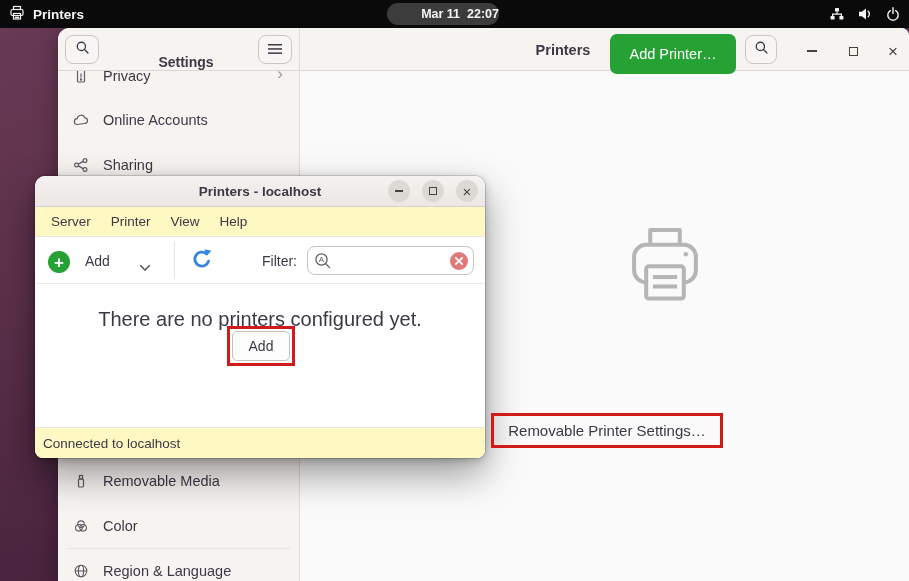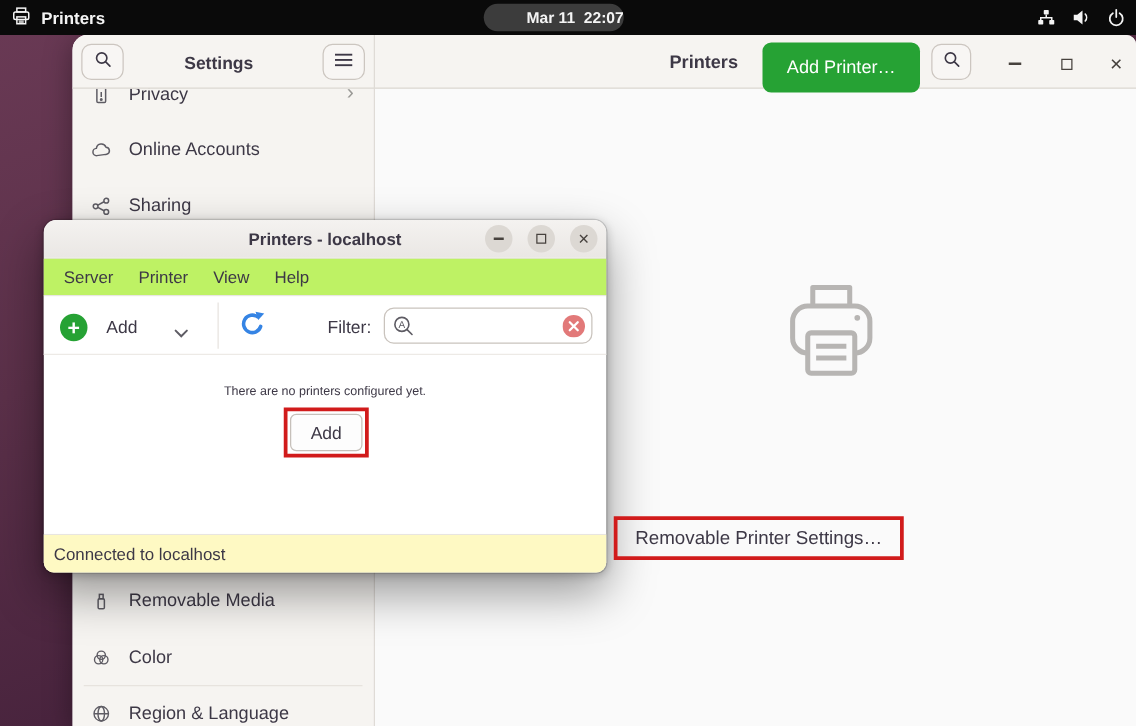--- a/index.html
+++ b/index.html
@@ -55,37 +55,37 @@
     outline:1px solid rgba(0,0,0,.14); }
   .dlg-titlebar { position:absolute; left:0; top:0; right:0; height:31px; border-radius:10px 10px 0 0;
     background:linear-gradient(#f4f2f0,#eae7e4); border-bottom:1px solid #d5d1cc; }
   .dlg-title { position:absolute; left:0; right:0; top:0; height:31px; display:flex; align-items:center; justify-content:center;
     font-weight:700; font-size:13.5px; color:#3d3846; }
   .dlg-circle { position:absolute; top:4px; width:22px; height:22px; border-radius:50%; background:#dcd8d3;
     display:flex; align-items:center; justify-content:center; }
   .dlg-circle .glyph-min { width:8px; height:1.6px; }
   .dlg-circle .glyph-max { width:8px; height:8px; border-width:1.3px; }
   .dlg-circle .glyph-close { font-size:15px; }
-  .dlg-menubar { position:absolute; left:0; top:31px; right:0; height:30px; background:#bef264; border-bottom:1px solid #e9e6e2;
+  .dlg-menubar { position:absolute; left:0; top:31px; right:0; height:30px; background:#fef9c3; border-bottom:1px solid #e9e6e2;
     display:flex; align-items:center; padding-left:6px; }
   .menu-item { padding:0 10px; font-size:13.5px; color:#3d3846; height:30px; display:flex; align-items:center; }
   .dlg-toolbar { position:absolute; left:0; top:61px; right:0; height:47px; background:#ffffff; border-bottom:1px solid #edeae6; }
   .tb-plus { position:absolute; left:13px; top:14px; width:22px; height:22px; border-radius:50%; background:#26a234; color:#fff;
     display:flex; align-items:center; justify-content:center; font-size:17px; font-weight:700; line-height:1; }
   .tb-add-label { position:absolute; left:50px; top:16px; font-size:14px; color:#3d3846; }
   .tb-chevron { position:absolute; left:104px; top:21px; }
   .tb-sep { position:absolute; left:139px; top:5px; height:37px; width:1px; background:#e7e4e0; }
   .tb-refresh { position:absolute; left:156px; top:11px; }
   .tb-filter-label { position:absolute; left:227px; top:16px; font-size:14px; color:#3d3846; }
   .tb-entry { position:absolute; left:272px; top:9px; width:167px; height:29px; border:1px solid #c9c3bd; border-radius:8px; background:#fff; }
   .tb-entry input { position:absolute; left:28px; top:2px; width:108px; height:23px; border:none; outline:none; background:transparent;
     font-family:inherit; font-size:14px; color:#3d3846; }
   .find-icon { position:absolute; left:6px; top:5px; }
   .clear-btn { position:absolute; right:5px; top:5px; width:18px; height:18px; }
-  .dlg-body-text { position:absolute; left:0; right:0; top:132px; text-align:center; font-size:10px; color:#3d3846; }
+  .dlg-body-text { position:absolute; left:0; right:0; top:132px; text-align:center; font-size:20px; color:#3d3846; }
   .dlg-add-btn { position:absolute; left:197px; top:155px; width:58px; height:30px; background:#fdfdfd; border:1px solid #c6c0ba;
     border-radius:5px; font-size:14px; color:#3d3846; display:flex; align-items:center; justify-content:center; font-family:inherit; }
   .anno-dlg-add { left:192px; top:150px; width:68px; height:40px; }
   .dlg-statusbar { position:absolute; left:0; right:0; bottom:0; height:31px; border-top:1px solid #e8e5e1;
     display:flex; align-items:center; padding-left:8px; font-size:13.5px; color:#3d3846; background:#fef9c3; border-radius:0 0 8px 8px; }
 </style>
 </head>
 <body>
 
 <div class="topbar">
@@ -211,21 +211,21 @@
 
   <div class="headerbar">
     <div class="icon-btn" style="left:7px; top:7px;">
       <span>
         <svg width="15" height="15" viewBox="0 0 16 16" fill="none" stroke="#3d3846" stroke-width="1.4" stroke-linecap="round">
           <circle cx="6.8" cy="6.8" r="4.4"></circle>
             <line x1="10.2" y1="10.2" x2="13.8" y2="13.8"></line>
         </svg>
       </span>
     </div>
-    <div class="hdr-title" style="left:81px; width:72px; justify-content:center;">Settings</div>
+    <div class="hdr-title" style="left:92px; width:72px; justify-content:center;margin-top:12px;">Settings</div>
     <div class="icon-btn" style="left:200px; top:7px;">
       <span>
         <svg width="14" height="12" viewBox="0 0 14 12">
           <rect y="1" width="14" height="1.5" fill="#3d3846"></rect>
             <rect y="5.2" width="14" height="1.5" fill="#3d3846"></rect>
             <rect y="9.4" width="14" height="1.5" fill="#3d3846"></rect>
         </svg>
       </span>
     </div>
     <div class="hdr-title" style="left:455px; width:100px; justify-content:center; font-size:14.5px;">Printers</div>

